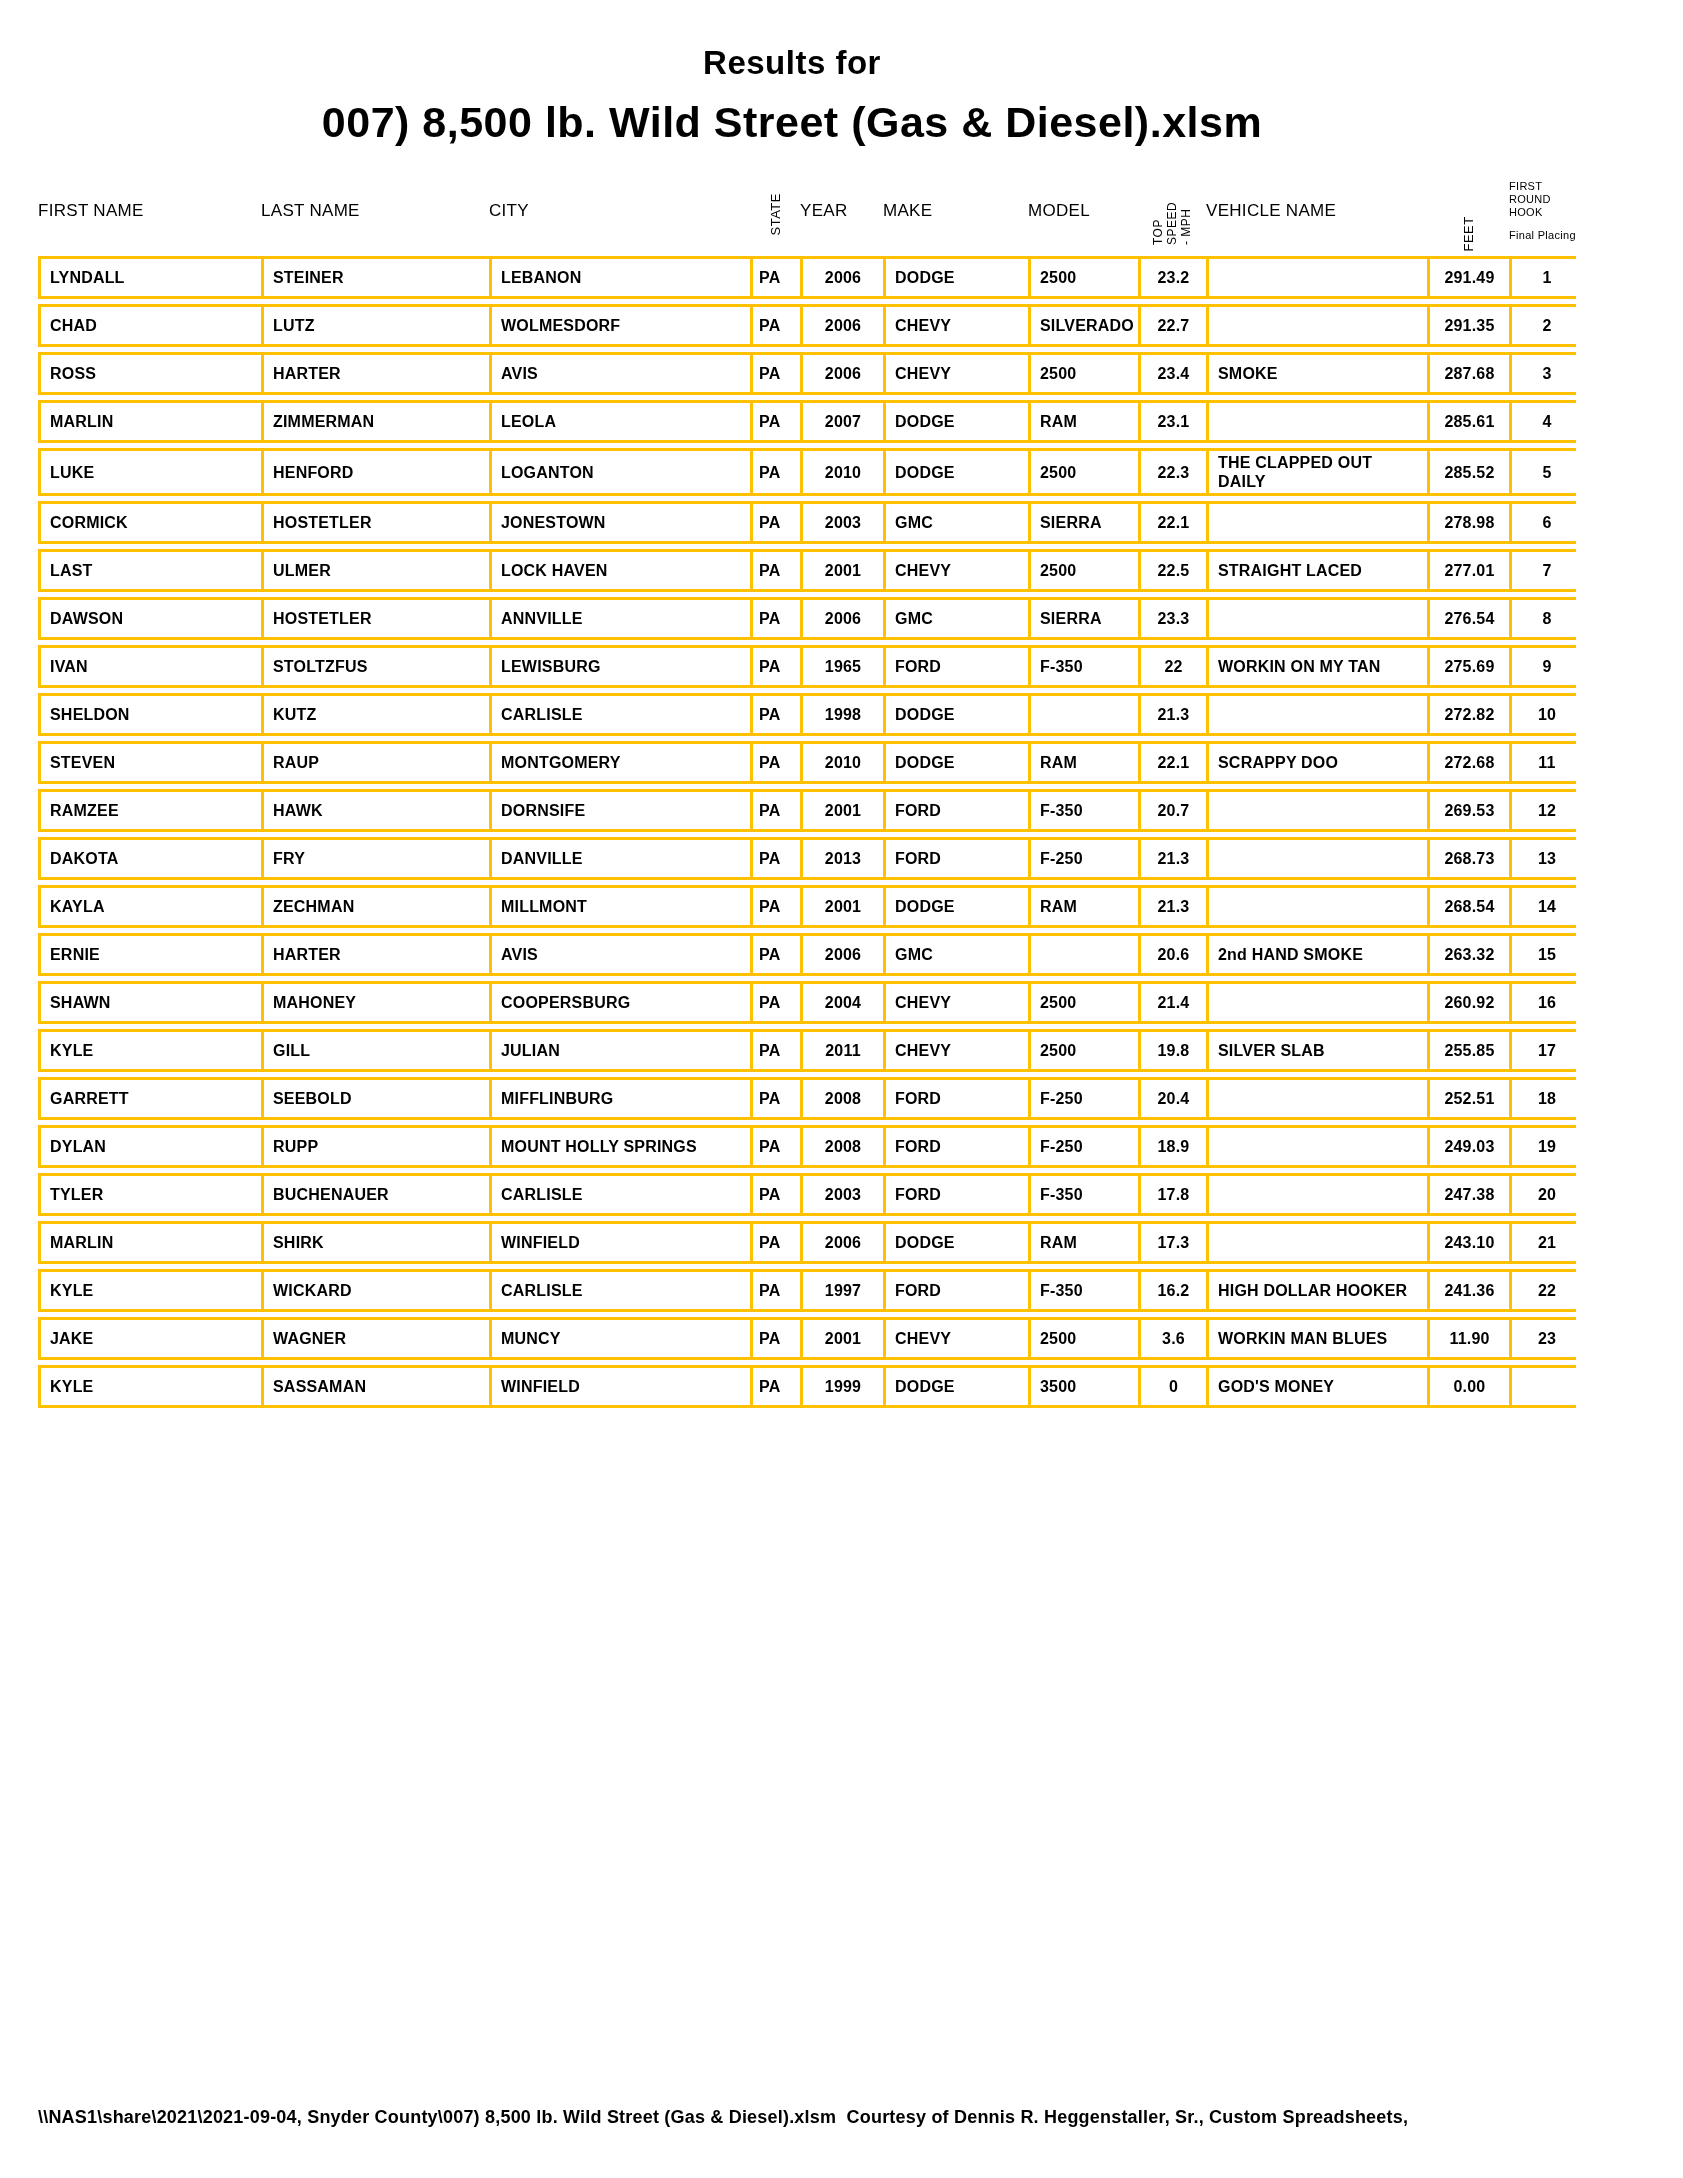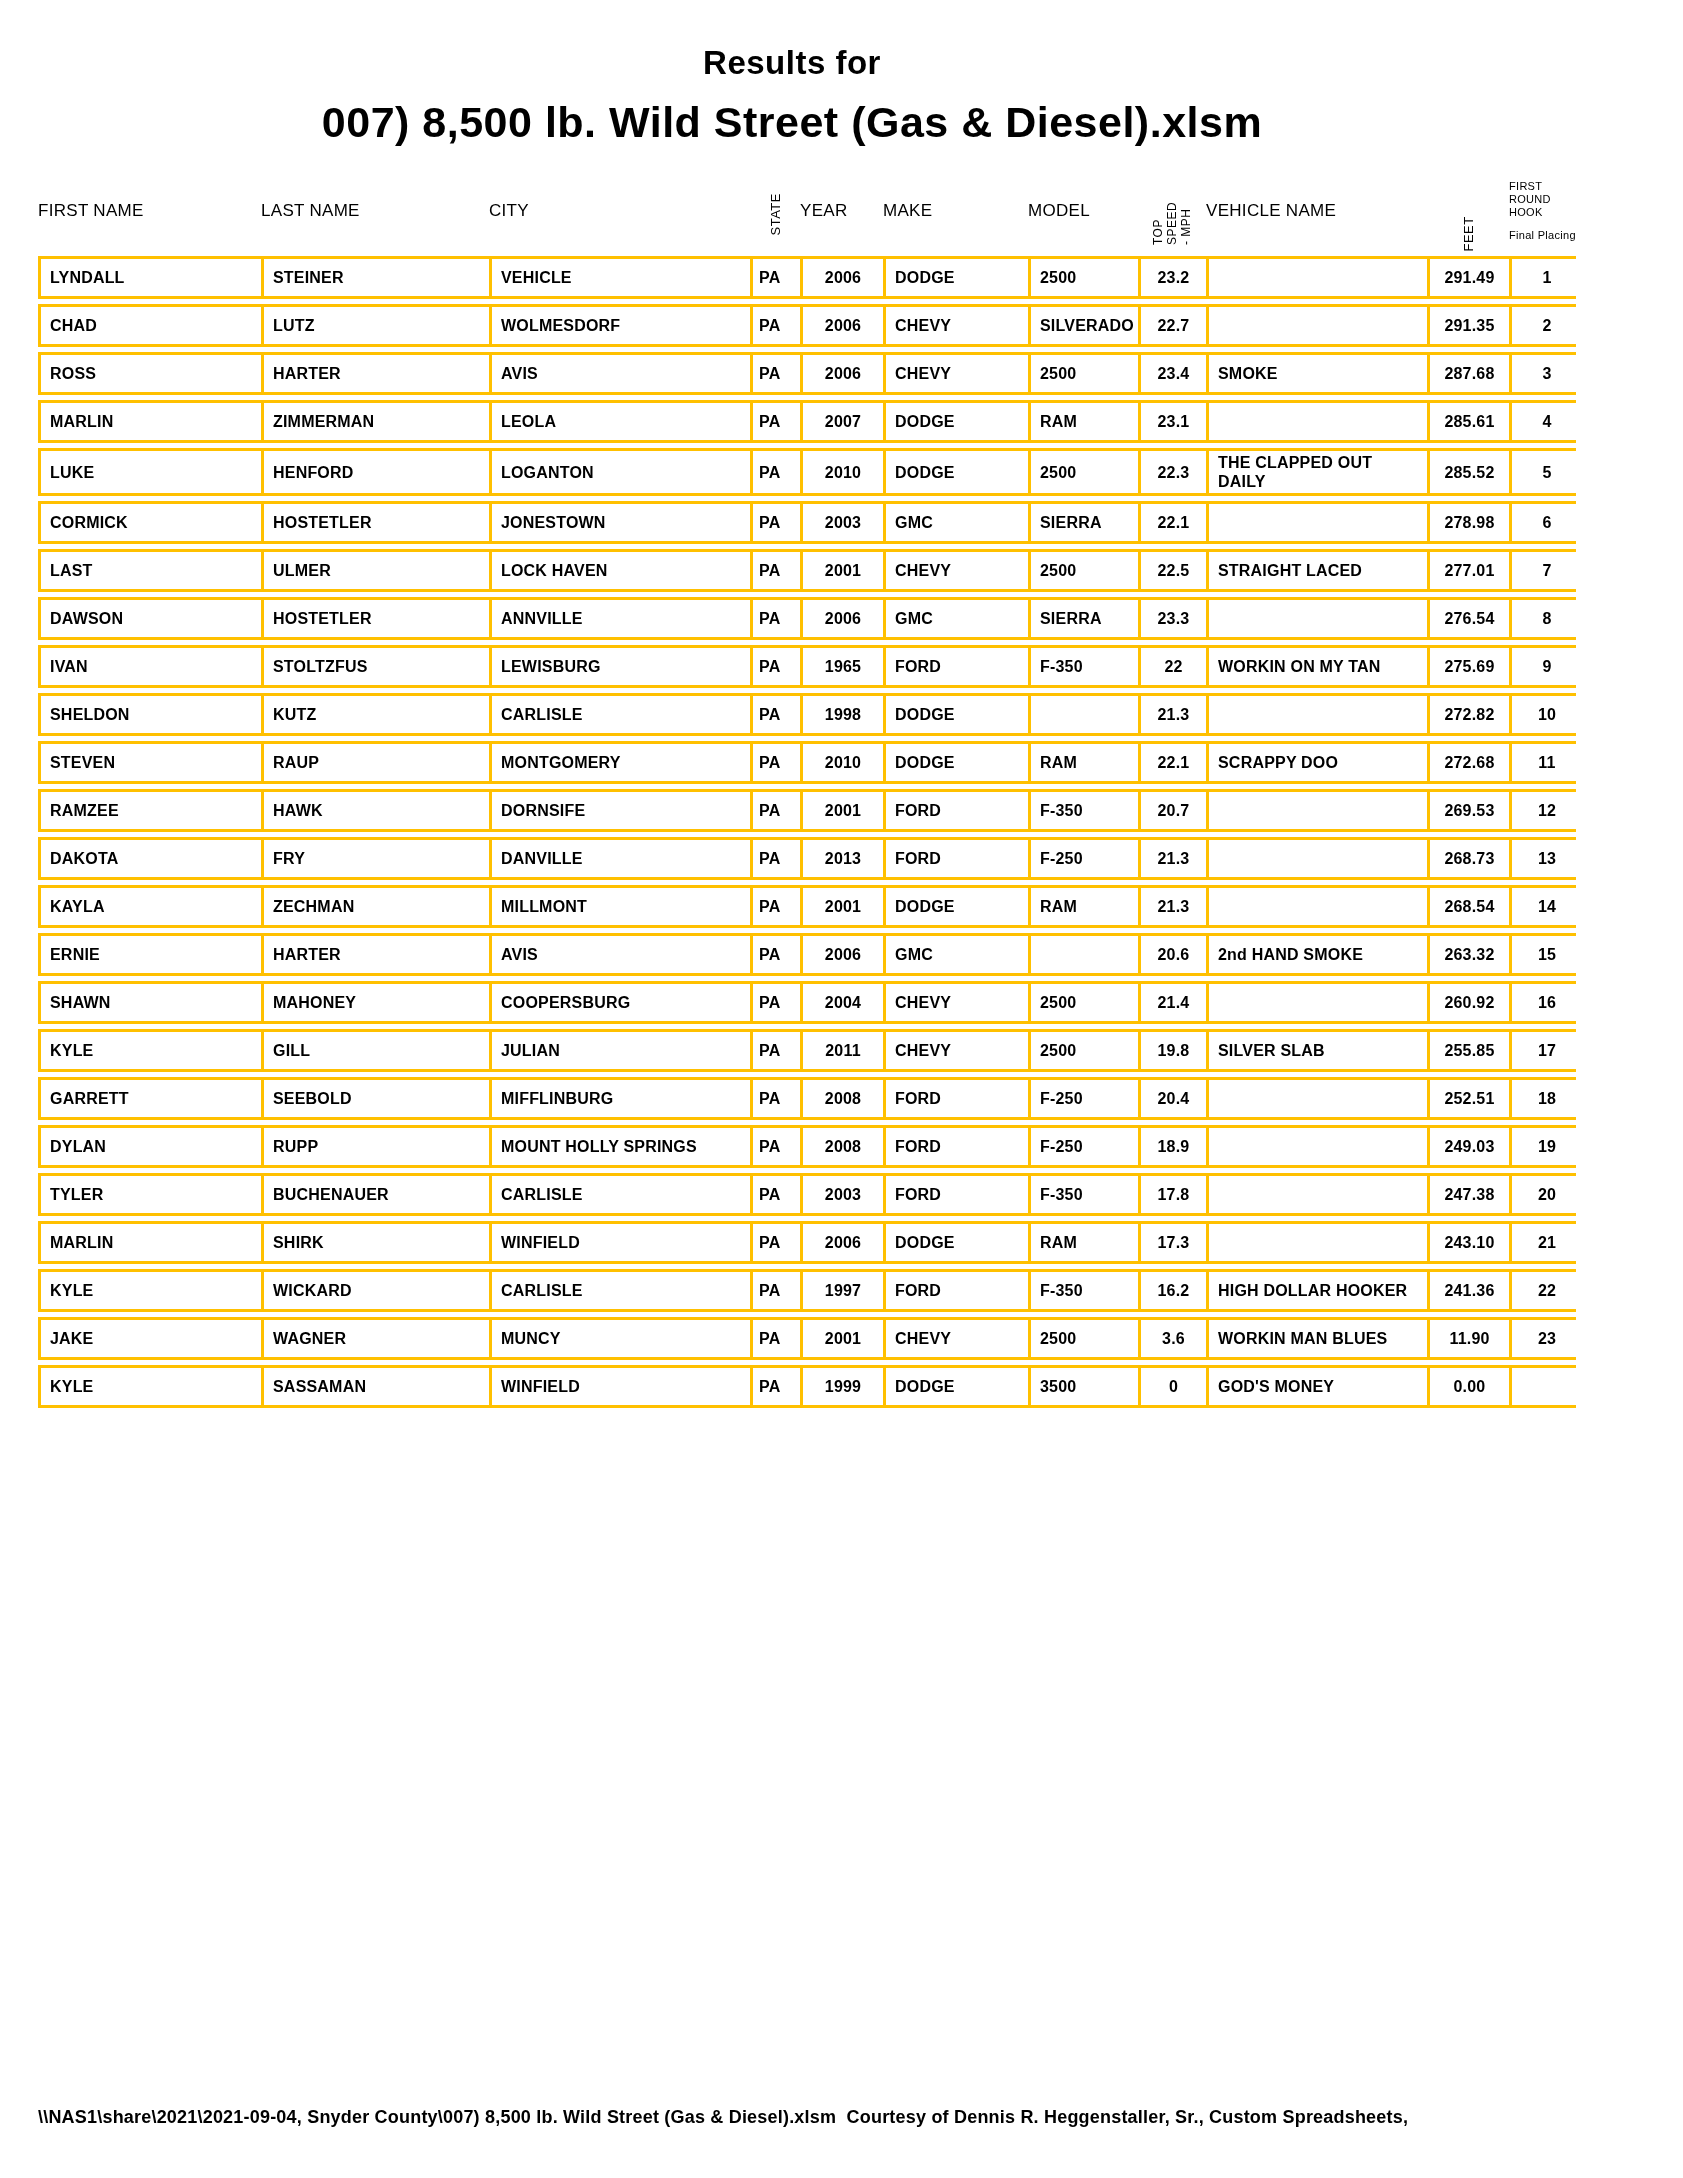--- a/index.html
+++ b/index.html
@@ -168,21 +168,21 @@
           <div class="ph">FIRST ROUND</div>
           <div class="ph">HOOK</div>
           <div class="ph-final">Final Placing</div>
         </th>
       </tr>
     </thead>
     <tbody>
         <tr>
           <td class="c-first_name">LYNDALL</td>
           <td class="c-last_name">STEINER</td>
-          <td class="c-city">VEHICLE</td>
+          <td class="c-city">LEBANON</td>
           <td class="c-state">PA</td>
           <td class="c-year">2006</td>
           <td class="c-make">DODGE</td>
           <td class="c-model">2500</td>
           <td class="c-top_speed">23.2</td>
           <td class="c-vehicle_name"></td>
           <td class="c-feet">291.49</td>
           <td class="c-placing">1</td>
         </tr>
         <tr>

